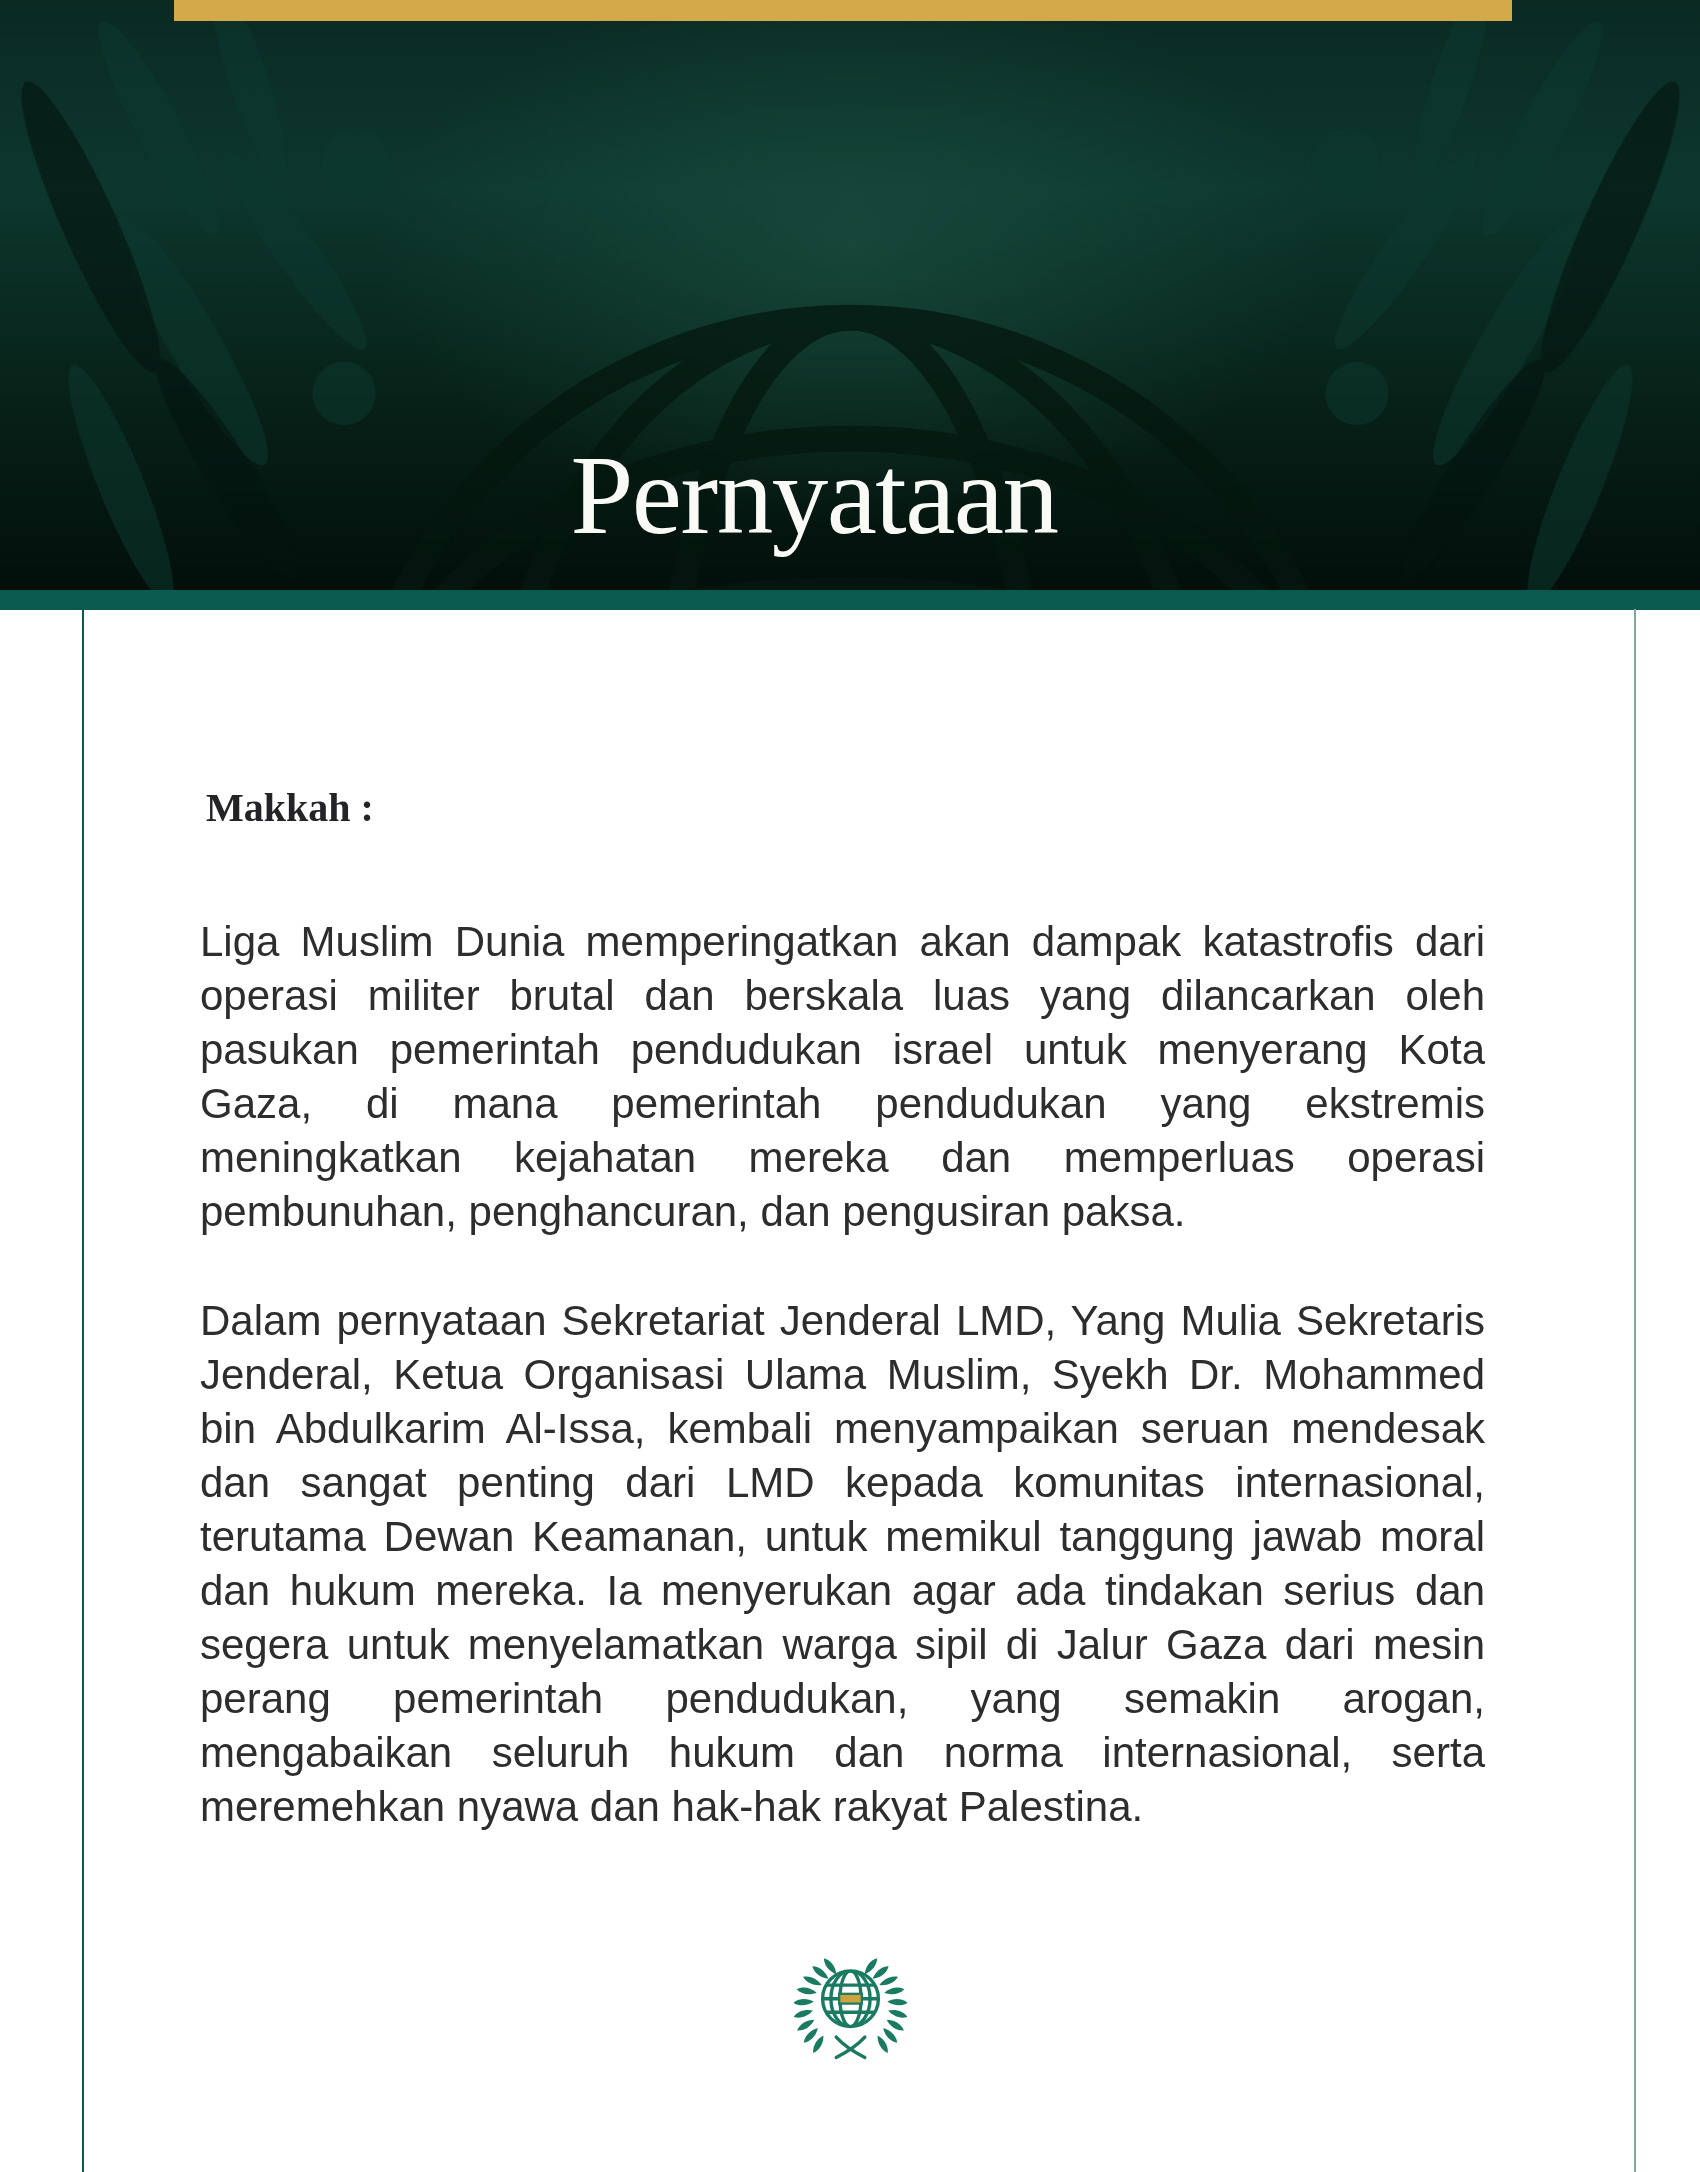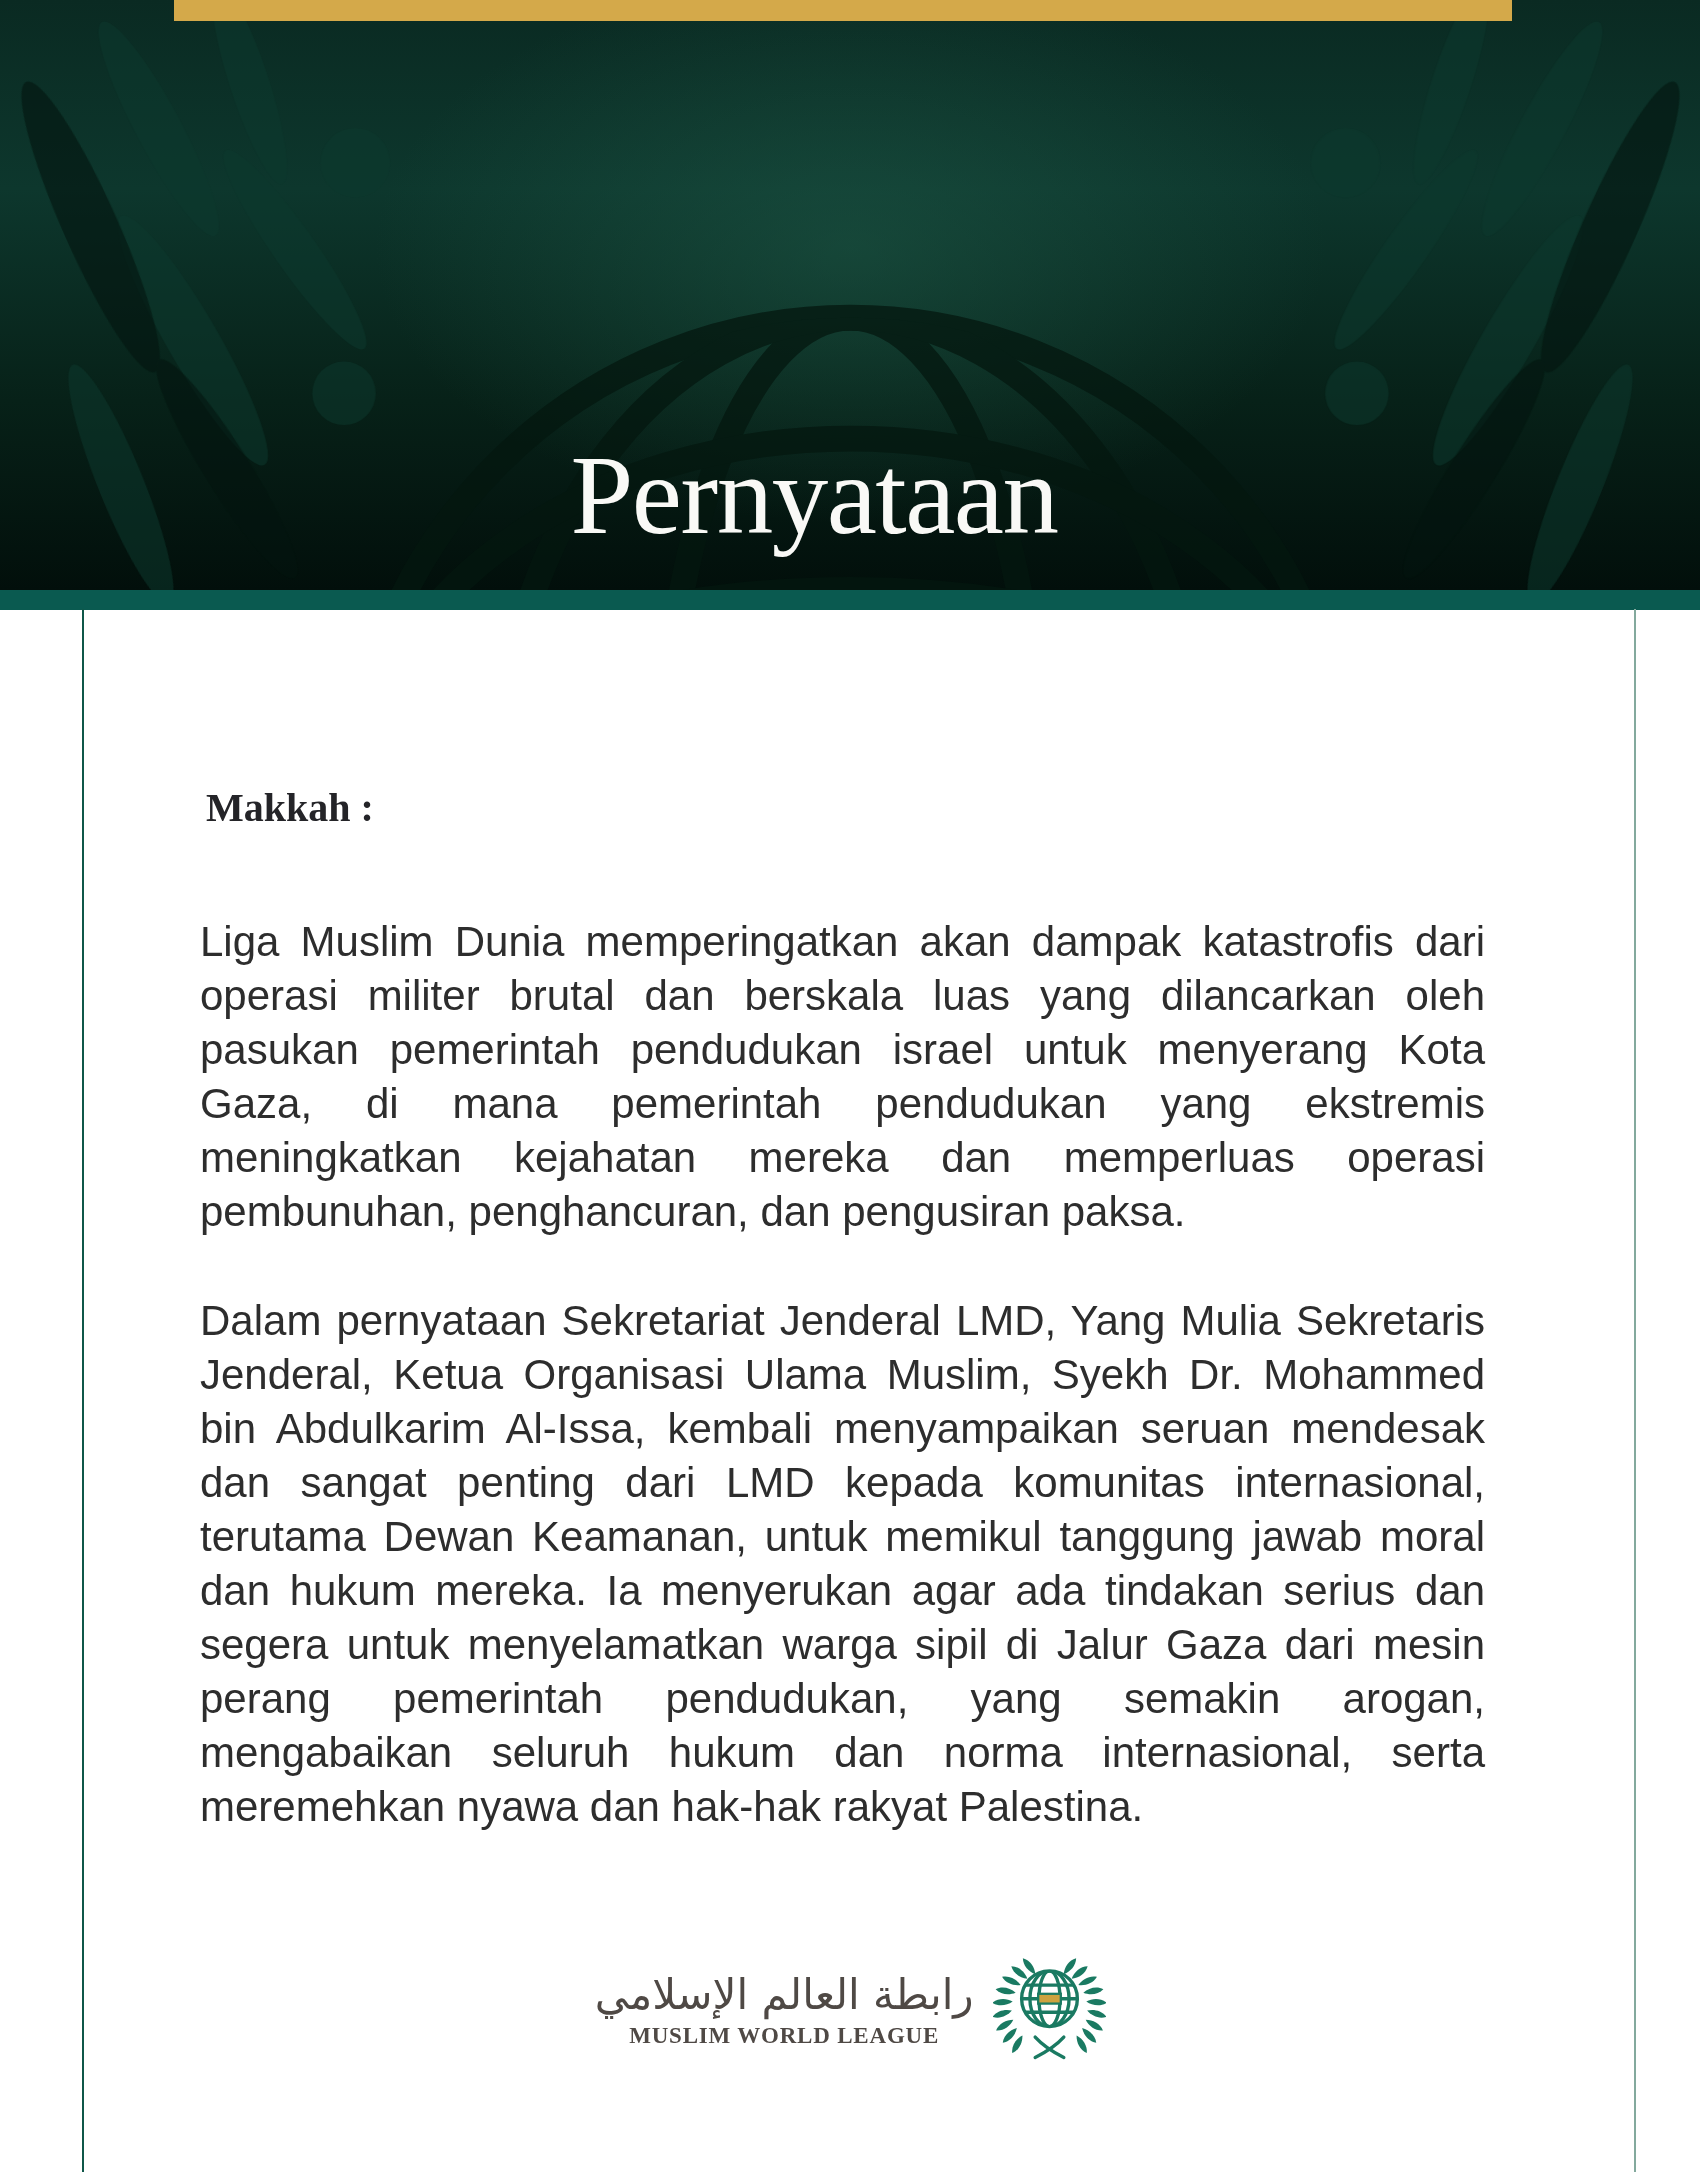--- a/index.html
+++ b/index.html
@@ -154,24 +154,20 @@
   <div class="vline-right"></div>
 
   <div class="location-heading">Makkah :</div>
 
   <div class="body-text">
     <p>Liga Muslim Dunia memperingatkan akan dampak katastrofis dari operasi militer brutal dan berskala luas yang dilancarkan oleh pasukan pemerintah pendudukan israel untuk menyerang Kota Gaza, di mana pemerintah pendudukan yang ekstremis meningkatkan kejahatan mereka dan memperluas operasi pembunuhan, penghancuran, dan pengusiran paksa.</p>
     <p>Dalam pernyataan Sekretariat Jenderal LMD, Yang Mulia Sekretaris Jenderal, Ketua Organisasi Ulama Muslim, Syekh Dr. Mohammed bin Abdulkarim Al-Issa, kembali menyampaikan seruan mendesak dan sangat penting dari LMD kepada komunitas internasional, terutama Dewan Keamanan, untuk memikul tanggung jawab moral dan hukum mereka. Ia menyerukan agar ada tindakan serius dan segera untuk menyelamatkan warga sipil di Jalur Gaza dari mesin perang pemerintah pendudukan, yang semakin arogan, mengabaikan seluruh hukum dan norma internasional, serta meremehkan nyawa dan hak-hak rakyat Palestina.</p>
   </div>
 
   <div class="logo-row">
-    <div class="logo-text-col">
-      <div class="logo-arabic">رابطة العالم الإسلامي</div>
-      <div class="logo-orgname">MUSLIM WORLD LEAGUE</div>
-    </div>
 
     <svg width="113" height="113" viewBox="0 0 150 150">
       <defs>
         <path id="lf" d="M0,0 C-5,-8 -6,-19 0,-27 C6,-19 5,-8 0,0 Z"></path>
         <clipPath id="gclip">
             <circle cx="75" cy="62" r="37"></circle>
           </clipPath>
       </defs>
 
       <g fill="#1a7a62">

